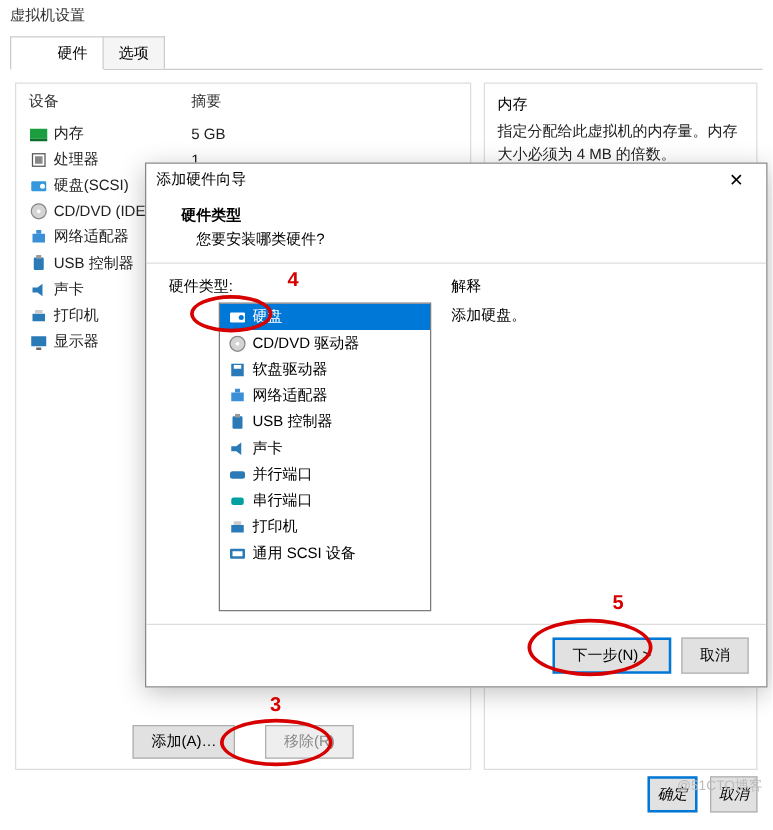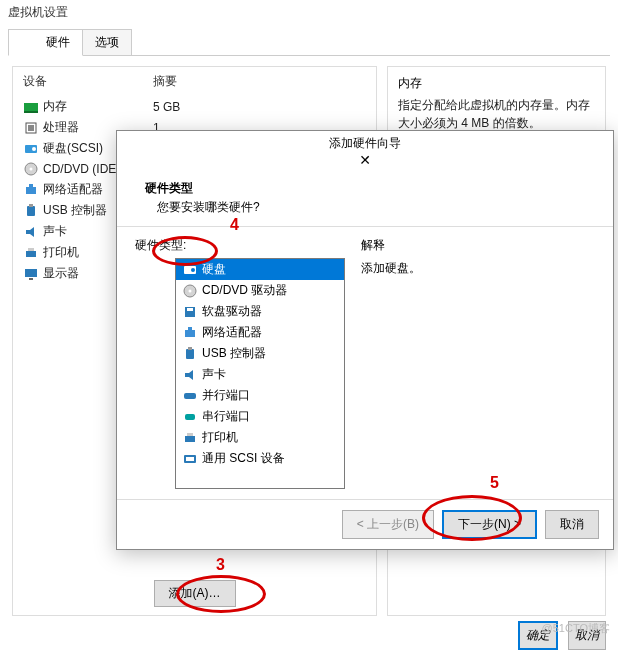--- a/index.html
+++ b/index.html
@@ -118,21 +118,20 @@
     border:1px solid #888;
     box-shadow:0 4px 20px rgba(0,0,0,0.25);
     display:flex;
     flex-direction:column;
   }
   .wizard-titlebar {
     display:flex;
     align-items:center;
     padding:4px 8px;
     font-size:12px;
-    flex-direction:column;
   }
   .wizard-titlebar .title { flex:1; }
   .wizard-titlebar .close {
     width:32px; text-align:center; font-size:14px; cursor:pointer;
   }
   .wizard-header {
     padding:8px 20px 10px 28px;
     border-bottom:1px solid #ddd;
   }
   .wizard-header .heading { font-weight:bold; font-size:12px; }
@@ -297,20 +296,21 @@
             <svg width="14" height="14">
               <rect x="1" y="2" width="12" height="8" fill="#2a7ab8"></rect>
               <rect x="5" y="11" width="4" height="2" fill="#666"></rect>
             </svg>
           </span>
         <span class="name">显示器</span>
       </div>
     </div>
     <div class="device-buttons">
       <button class="btn">添加(A)…</button>
+      <button class="btn" disabled="">移除(R)</button>
     </div>
   </div>
 
   <div class="right-panel">
     <div class="hdr">内存</div>
     <div class="desc">指定分配给此虚拟机的内存量。内存大小必须为 4 MB 的倍数。</div>
   </div>
 </div>
 
 <div class="bottom-buttons">
@@ -419,21 +419,20 @@
           <span>通用 SCSI 设备</span>
         </div>
       </div>
     </div>
     <div class="hw-right">
       <div class="lbl">解释</div>
       <div class="exp">添加硬盘。</div>
     </div>
   </div>
   <div class="wizard-footer">
-    <button class="btn" disabled="">&lt; 上一步(B)</button>
     <button class="btn default">下一步(N) &gt;</button>
     <button class="btn">取消</button>
   </div>
 </div>
 
 <div class="anno" style="left:176px; top:575px; width:90px; height:38px;"></div>
 <div class="anno-label" style="left:216px; top:556px;">3</div>
 
 <div class="anno" style="left:152px; top:236px; width:66px; height:30px;"></div>
 <div class="anno-label" style="left:230px; top:216px;">4</div>

